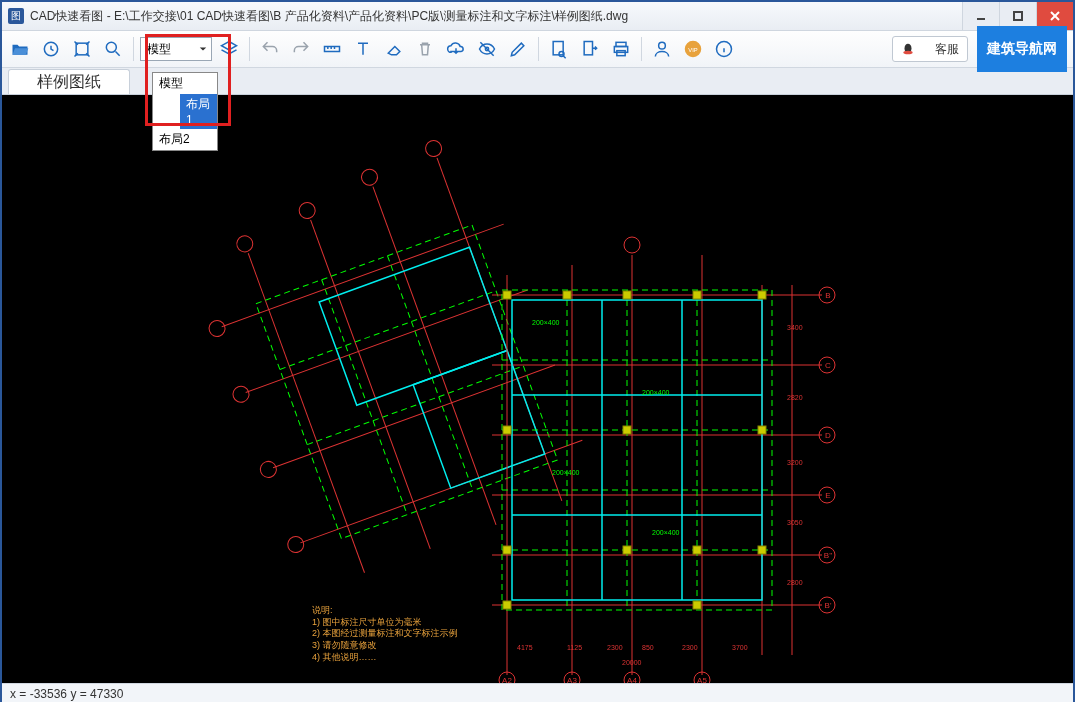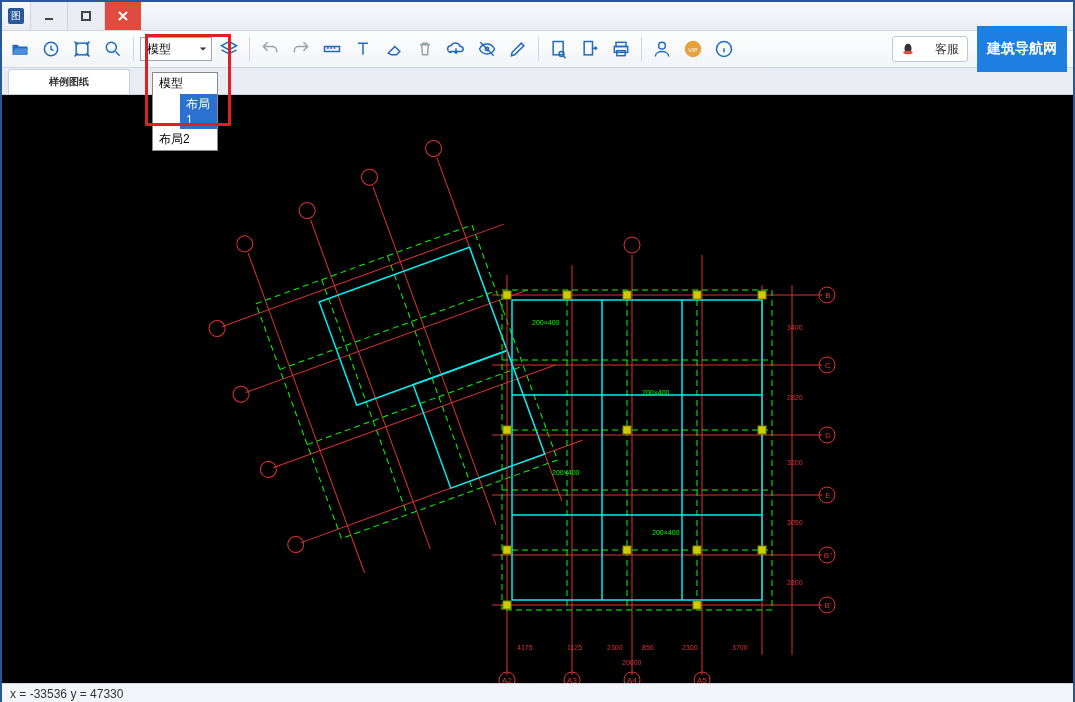--- a/index.html
+++ b/index.html
@@ -145,22 +145,22 @@
     align-items: flex-end;
   }
   .tab {
     height: 24px;
     min-width: 120px;
     background: #fff;
     border: 1px solid #c8d0da;
     border-bottom: none;
     margin-left: 6px;
     display: flex; align-items: center; justify-content: center;
-    font-size: 10px;
-    font-weight: bold;
+    font-size: 16px;
+    font-weight: normal;
     color: #333;
     border-radius: 3px 3px 0 0;
     cursor: pointer;
   }
   
   .canvas-area {
     position: relative;
     background: #000;
     height: calc(702px - 2px - 28px - 36px - 26px - 20px - 2px);
     overflow: hidden;
@@ -189,20 +189,23 @@
     line-height: 1.3;
   }
 </style>
 </head>
 <body>
 
 <div class="window-frame">
 
   <div class="titlebar">
     <div class="app-icon">图</div>
+    <div class="title">
+      <span>CAD快速看图</span><span> - </span><span>E:\工作交接\01 CAD快速看图\B 产品化资料\产品化资料\PC版\测量标注和文字标注\样例图纸.dwg</span>
+    </div>
     <div class="win-controls">
       <div class="win-btn">
         <svg viewBox="0 0 12 12">
             <line x1="2" y1="9" x2="10" y2="9"></line>
           </svg>
       </div>
       <div class="win-btn">
         <svg viewBox="0 0 12 12">
             <rect x="2" y="2" width="8" height="8"></rect>
           </svg>
@@ -503,19 +506,26 @@
         <text x="630" y="588">A4</text>
         <text x="700" y="588">A5</text>
         <text x="826" y="203">B</text>
         <text x="826" y="273">C</text>
         <text x="826" y="343">D</text>
         <text x="826" y="403">E</text>
         <text x="826" y="463">B''</text>
         <text x="826" y="513">B'</text>
       </g>
     </svg>
+    <div class="note-text">
+      <div>说明:</div>
+      <div>1) 图中标注尺寸单位为毫米</div>
+      <div>2) 本图经过测量标注和文字标注示例</div>
+      <div>3) 请勿随意修改</div>
+      <div>4) 其他说明……</div>
+    </div>
   </div>
 
   <div class="statusbar">
     <span>x = -33536 y = 47330</span>
   </div>
 
 </div>
 
 </body></html>

